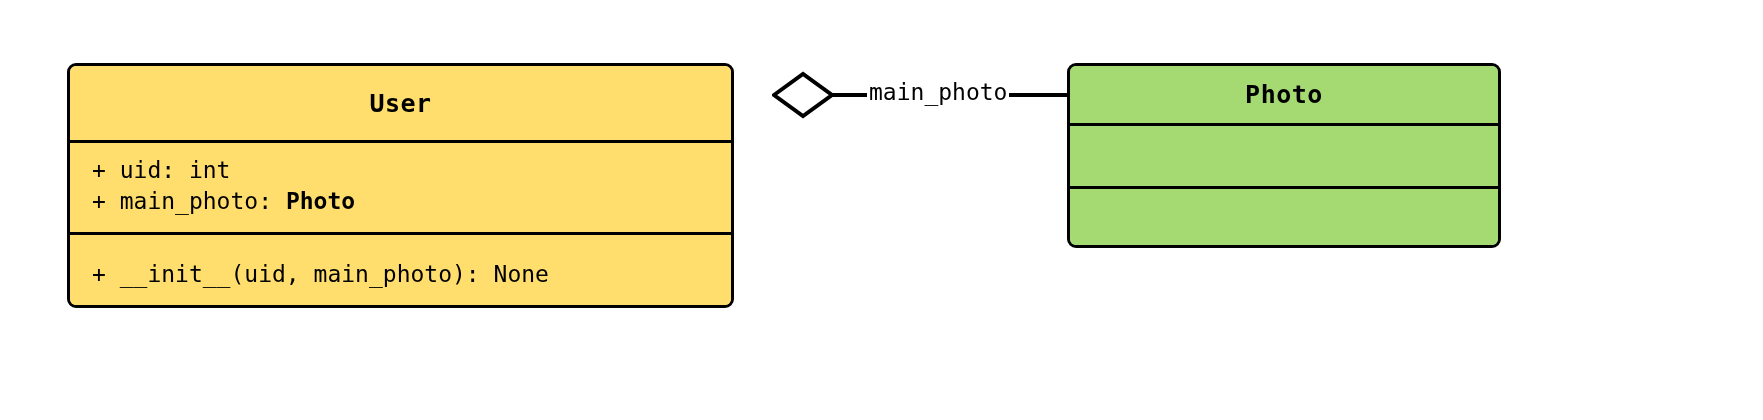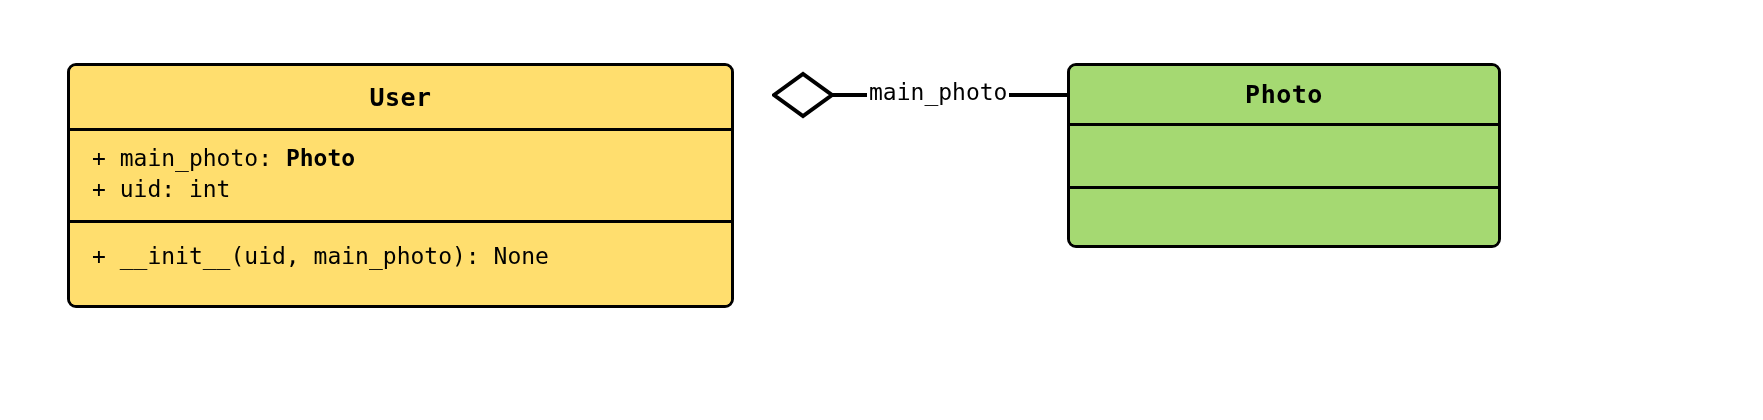--- a/index.html
+++ b/index.html
@@ -55,21 +55,21 @@
     display: flex;
     align-items: center;
     justify-content: center;
     font-weight: bold;
     font-size: 25px;
     letter-spacing: 0.5px;
     color: #000000;
     background: inherit;
   }
 
-  .class-user .title-bar { height: 62px; }
+  .class-user .title-bar { height: 74px; }
   .class-photo .title-bar { height: 57px; }
 
   .divider {
     height: 3px;
     background: #000000;
     width: 100%;
   }
 
   .attrs, .methods {
     padding: 12px 22px;
@@ -83,21 +83,21 @@
   .class-photo .methods { height: 59px; padding: 0; }
 
   .member-line {
     font-size: 23px;
     line-height: 31px;
     color: #000000;
     white-space: pre;
   }
   .member-line b { font-weight: bold; }
 
-  .methods .member-line { margin-top: 6px; }
+  .methods .member-line { margin-top: 12px; }
 
   
   .assoc {
     position: absolute;
     left: 734px;
     top: 63px;
     width: 333px;
     height: 90px;
     margin-left: 38px;
   }
@@ -122,22 +122,22 @@
 </style>
 </head>
 <body>
 
 <div class="canvas">
 
   <div class="uml-class class-user">
     <div class="title-bar">User</div>
     <div class="divider"></div>
     <div class="compartment attrs">
+      <div class="member-line">+ uid: int</div>
       <div class="member-line"><span>+ main_photo: </span><b>Photo</b></div>
-      <div class="member-line">+ uid: int</div>
     </div>
     <div class="divider"></div>
     <div class="compartment methods">
       <div class="member-line">+ __init__(uid, main_photo): None</div>
     </div>
   </div>
 
   <div class="assoc">
     <svg width="333" height="90" viewBox="0 0 333 90">
 

